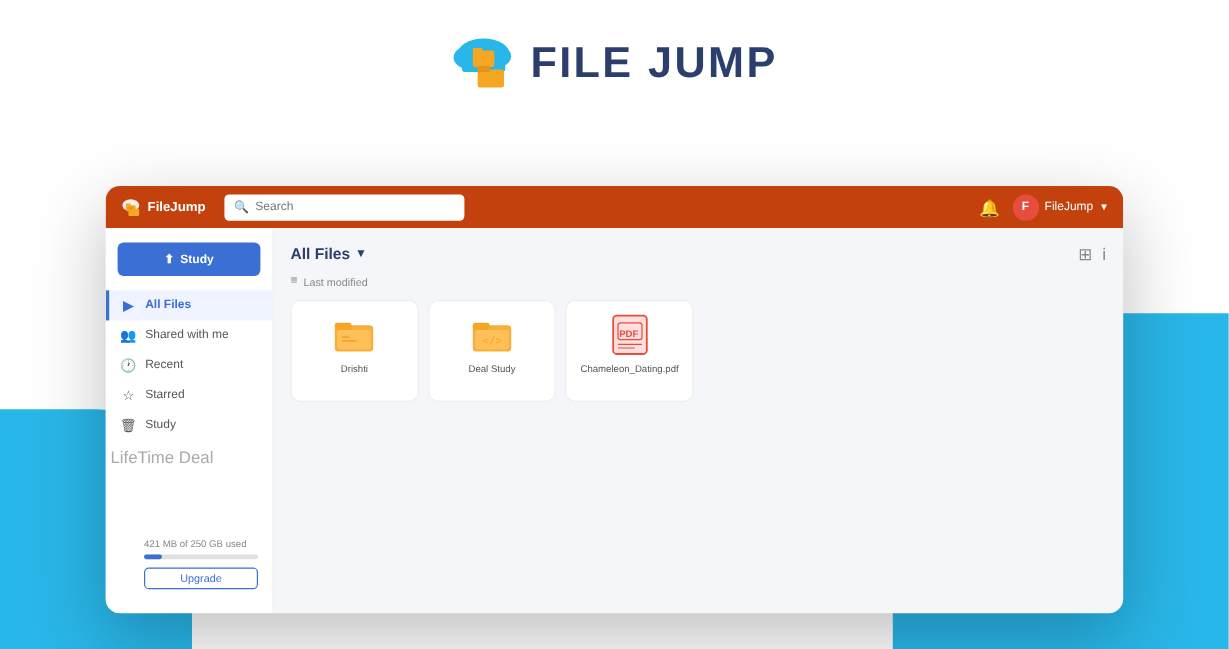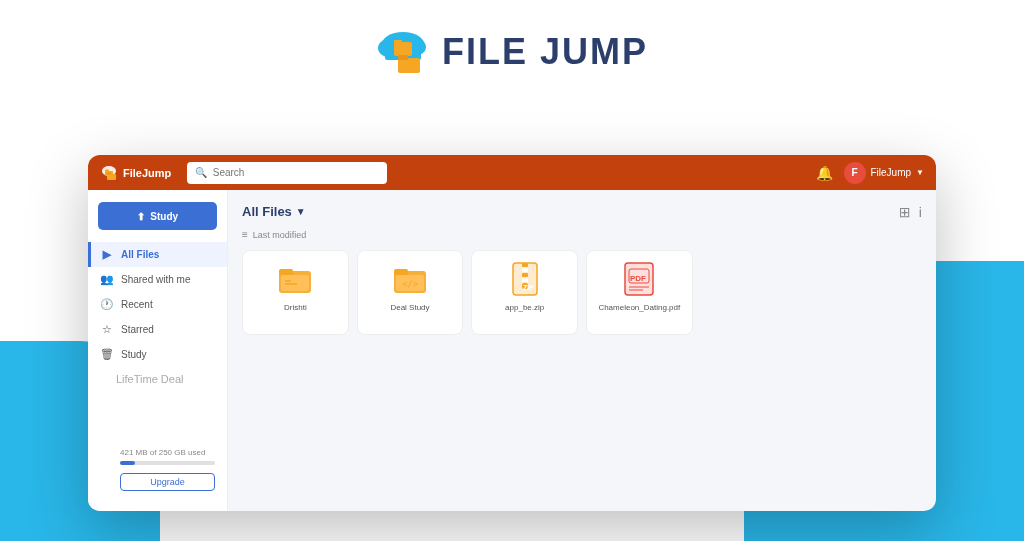--- a/index.html
+++ b/index.html
@@ -192,22 +192,22 @@
       font-weight: 600;
       border-left: 3px solid #3b6fd4;
       padding-left: 9px;
     }
     .sidebar-item .si-icon {
       font-size: 11px;
       width: 14px;
       text-align: center;
     }
     .sidebar-divider {
-      margin: 6px 28px;
-      font-size: 11px;
+      margin: 6px 4px;
+      font-size: 14px;
       color: #aaa;
       cursor: pointer;
     }
     .sidebar-bottom {
       margin-top: auto;
       padding: 8px 12px;
       margin-left: 20px;
     }
     .storage-label {
       font-size: 8px;
@@ -455,34 +455,20 @@
               <rect x="2" y="8" width="14" height="6" rx="2" fill="#f5a623"></rect>
               <rect x="4" y="14" width="28" height="16" rx="2" fill="#ffc05a"></rect>
               <text x="10" y="26" font-size="9" fill="#f5a623" font-family="monospace">&lt;/&gt;</text>
             </svg>
           </div>
           <span class="file-name">Deal Study</span>
         </div>
 
 
 
-        <div class="file-card">
-          <div class="file-icon icon-zip">
-            <svg viewBox="0 0 36 36" width="36" height="36">
-              <rect x="6" y="2" width="24" height="32" rx="3" fill="#ffecd0" stroke="#f5a623" stroke-width="1.5"></rect>
-              <rect x="15" y="2" width="6" height="4" rx="1" fill="#f5a623"></rect>
-              <rect x="15" y="7" width="6" height="4" rx="1" fill="#fff"></rect>
-              <rect x="15" y="12" width="6" height="4" rx="1" fill="#f5a623"></rect>
-              <rect x="15" y="17" width="6" height="4" rx="1" fill="#fff"></rect>
-              <rect x="15" y="22" width="6" height="6" rx="2" fill="#f5a623"></rect>
-              <text x="16" y="29" font-size="7" fill="#fff" font-weight="bold">ZIP</text>
-            </svg>
-          </div>
-          <span class="file-name">app_be.zip</span>
-        </div>
 
 
 
         <div class="file-card">
           <div class="file-icon icon-pdf">
             <svg viewBox="0 0 36 36" width="36" height="36">
               <rect x="4" y="2" width="28" height="32" rx="3" fill="#ffe0de" stroke="#e74c3c" stroke-width="1.5"></rect>
               <rect x="8" y="8" width="20" height="14" rx="2" fill="none" stroke="#e74c3c" stroke-width="1"></rect>
               <text x="9" y="20" font-size="8" fill="#e74c3c" font-weight="bold">PDF</text>
               <line x1="8" y1="26" x2="28" y2="26" stroke="#e74c3c" stroke-width="1"></line>

